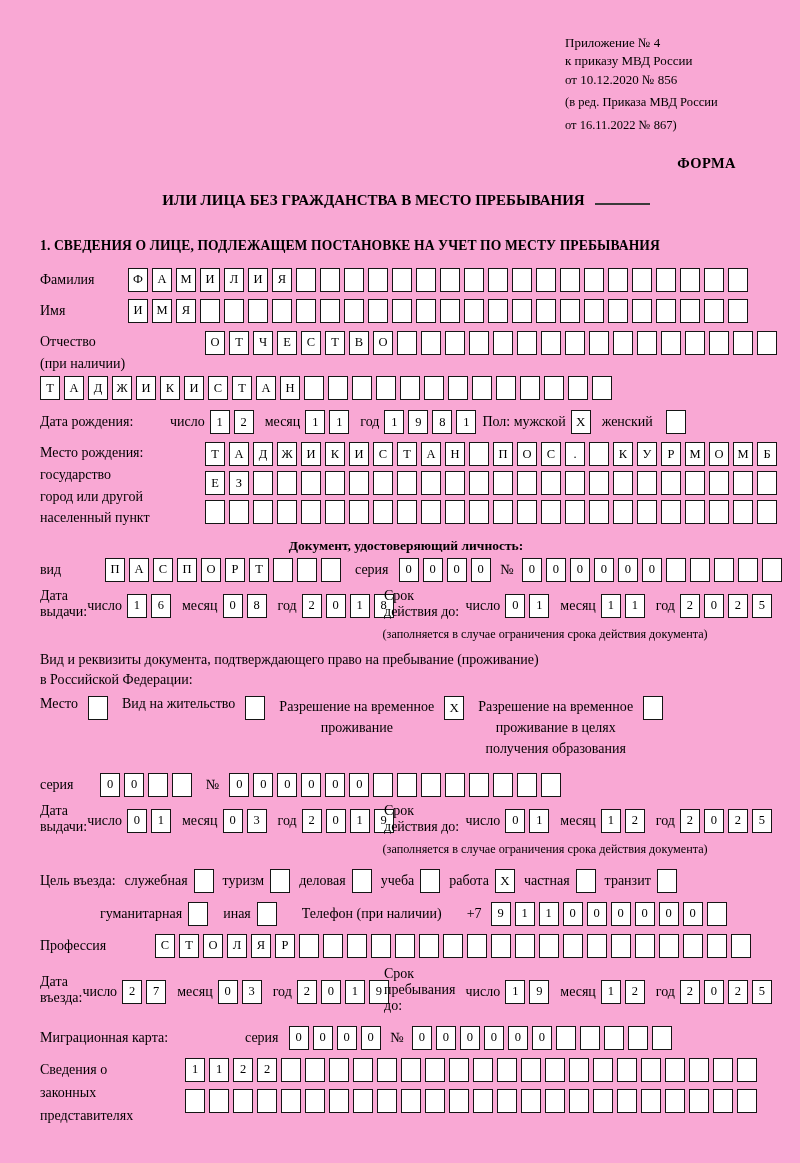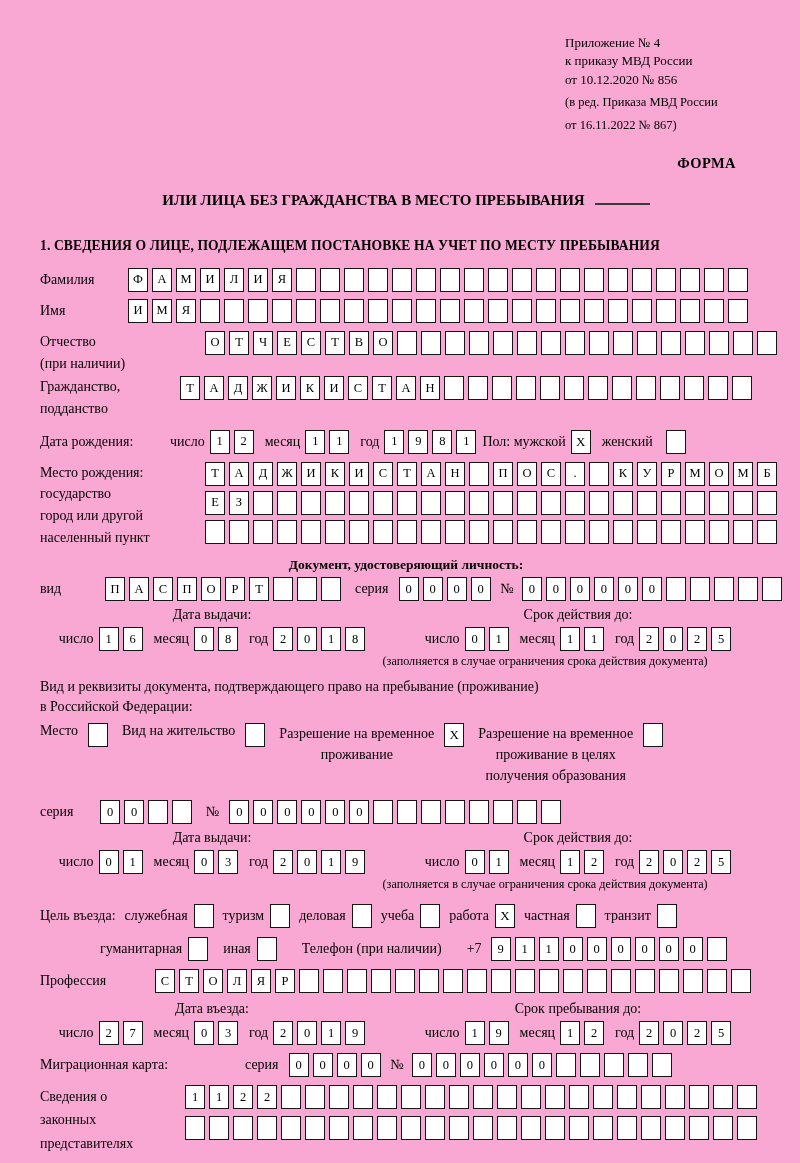--- a/index.html
+++ b/index.html
@@ -31,21 +31,21 @@
   }
   .cb{
     width:20px;height:24px;box-sizing:border-box;flex:none;
     border:1.8px solid #151515;display:inline-flex;align-items:center;justify-content:center;
     font-size:13px;background:#fff;
   }
   .stack{display:flex;flex-direction:column;gap:5px;}
   .dg{display:flex;align-items:center;gap:5px;flex:none;}
   .dg .t{margin-left:6px;}
   .dates-row{display:flex;margin-top:10px;}
-  .dcol{display:flex;flex-direction:column;align-items:center;}
+  .dcol{display:flex;flex-direction:row;align-items:center;}
   .dcol.left{width:47%;}
   .dcol.right{width:53%;}
   .dcol .dhead{margin-bottom:4px;}
   .note-r{width:62%;margin-left:auto;text-align:center;font-size:12.2px;margin-top:3px;}
   .res-opts{display:flex;align-items:flex-start;margin-top:8px;gap:14px;}
   .res-opt{display:flex;align-items:flex-start;gap:10px;}
   .opt-lines{text-align:center;line-height:1.5;}
   .purpose{display:flex;align-items:center;gap:9px;margin-top:12px;flex-wrap:nowrap;}
   .purpose .pair{display:flex;align-items:center;gap:6px;}
   .doc-head{text-align:center;font-weight:bold;font-size:13.5px;margin-top:9px;}
@@ -166,24 +166,20 @@
         <span class="cell"></span>
         <span class="cell"></span>
         <span class="cell"></span>
         <span class="cell"></span>
         <span class="cell"></span>
         <span class="cell"></span>
       </span>
   </div>
 
   <div class="row top" style="margin-top:2px;">
-    <span class="lbl-stack w140">
-      <div>Гражданство,</div>
-      <div>подданство</div>
-    </span>
     <span class="cells">
         <span class="cell">Т</span>
         <span class="cell">А</span>
         <span class="cell">Д</span>
         <span class="cell">Ж</span>
         <span class="cell">И</span>
         <span class="cell">К</span>
         <span class="cell">И</span>
         <span class="cell">С</span>
         <span class="cell">Т</span>

